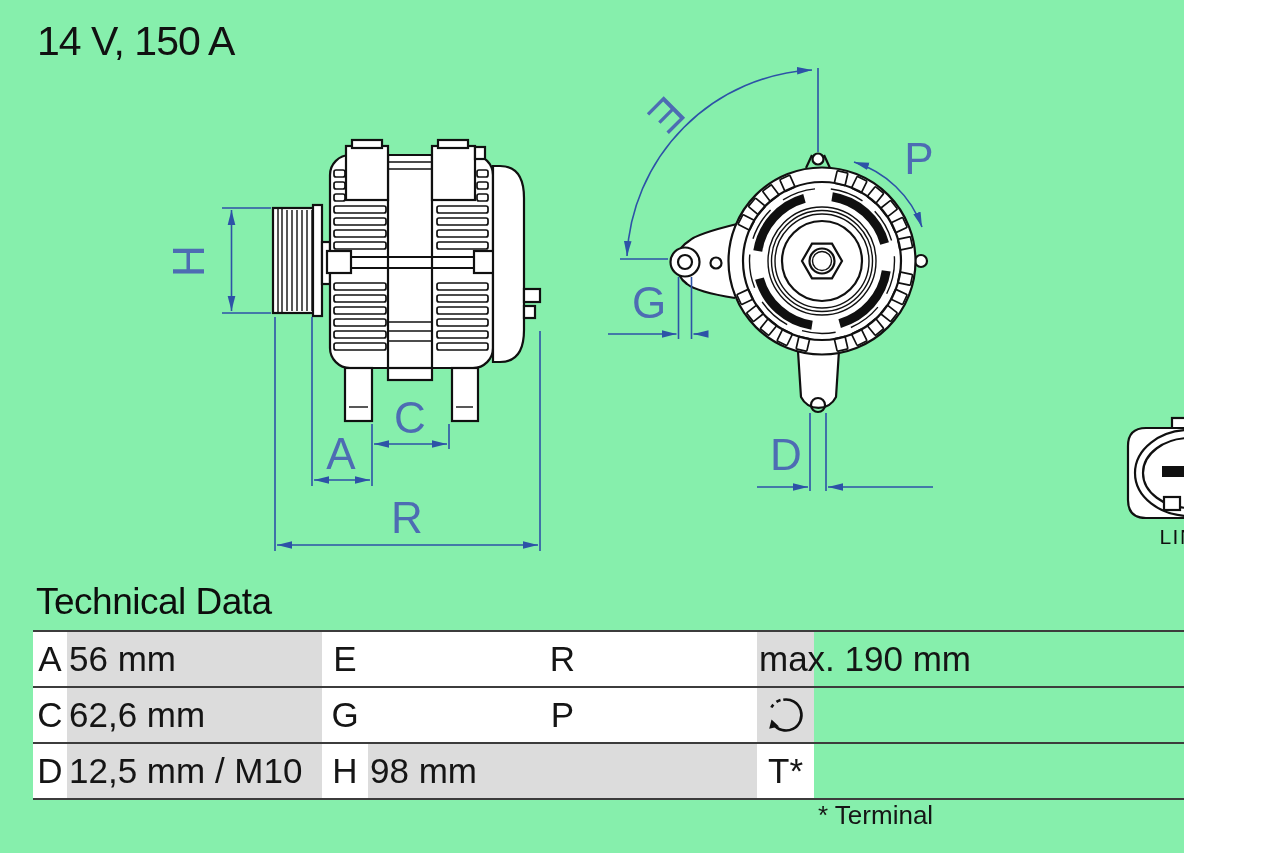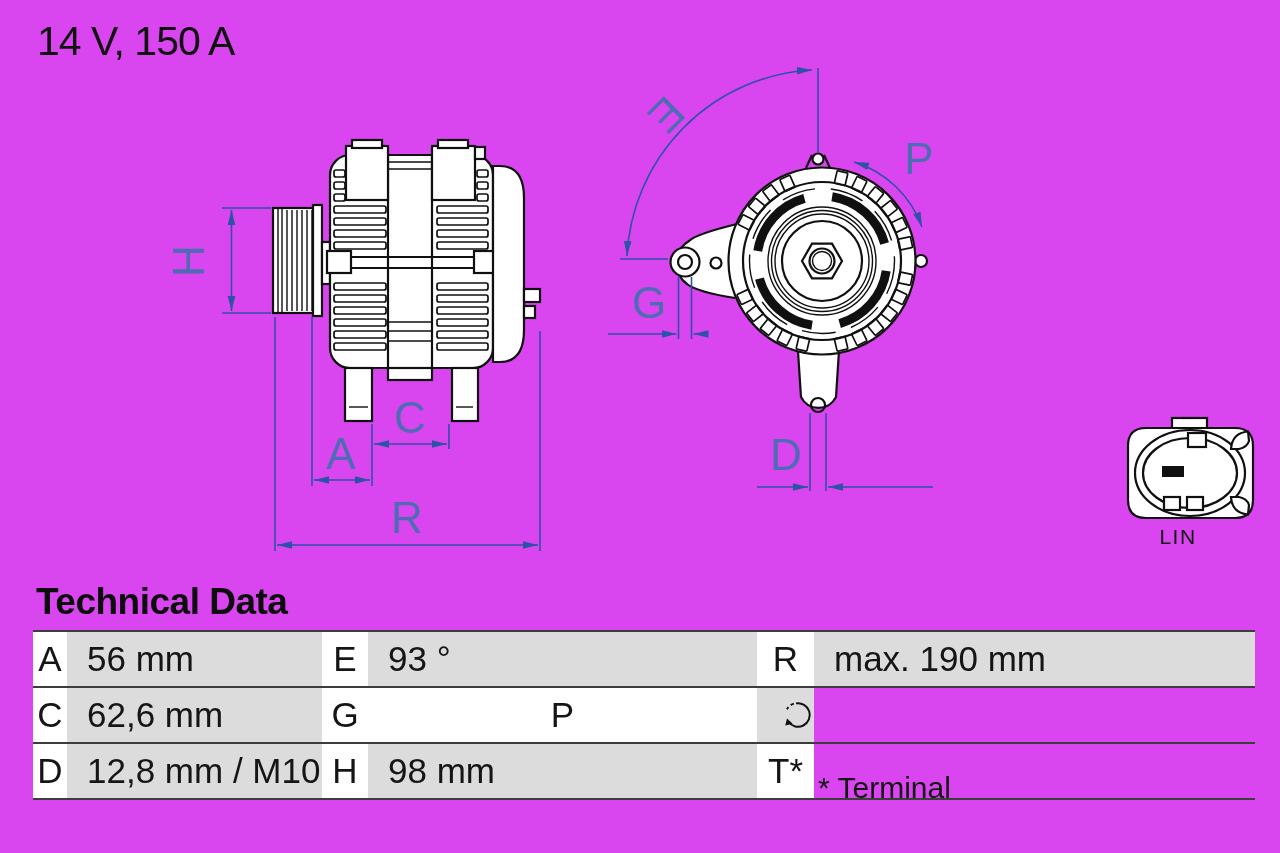--- a/index.html
+++ b/index.html
@@ -1,17 +1,17 @@
 <!DOCTYPE html>
 <html><head>
 <meta charset="utf-8">
 <style>
   html,body { margin:0; padding:0; background:#ffffff; }
   .screen {
-    position:relative; width:1280px; height:853px; background:#d946ef;
+    position:relative; width:1184px; height:853px; background:#86efac;
     font-family:"Liberation Sans", sans-serif; overflow:hidden; color:#111;
   }
   .rating-title {
     position:absolute; left:37px; top:18px;
     font-size:41px; letter-spacing:-1px; color:#111; white-space:nowrap;
   }
   .drawing-svg { position:absolute; left:0; top:0; }
 
   
   .blk  { stroke:#101010; stroke-width:2.2; fill:none; }
@@ -20,36 +20,36 @@
   .thin { stroke:#101010; stroke-width:1.4; fill:none; }
   .dim  { stroke:#2d52a7; stroke-width:1.6; fill:none; }
   .dim-label {
     font-family:"Liberation Sans", sans-serif; font-size:44px;
     fill:#4d6cb3; font-weight:400;
   }
   .lin-label { font-family:"Liberation Sans", sans-serif; font-size:21px; fill:#101010; letter-spacing:1.5px; }
 
   .section-heading {
     position:absolute; left:36px; top:581px;
-    font-size:37px; font-weight:bold; letter-spacing:-0.5px; color:#0d0d0d;
+    font-size:37px; font-weight:normal; letter-spacing:-0.5px; color:#0d0d0d;
   }
   .tech-table {
     position:absolute; left:33px; top:630px; width:1222px;
     border-top:2px solid #3c3c3c;
   }
   .trow {
     display:grid; grid-template-columns:34px 255px 46px 389px 57px 441px;
     height:54px; border-bottom:2px solid #3c3c3c;
   }
   .cell { display:flex; align-items:center; font-size:35px; color:#151515; white-space:nowrap; }
   .key  { justify-content:center; background:#ffffff; }
-  .val  { background:#dcdcdc; padding-left:20px; }
+  .val  { background:#dcdcdc; padding-left:2px; }
   .rot-icon { margin-left:2px; }
   .footnote {
-    position:absolute; left:818px; top:771px; font-size:30px; color:#151515;
+    position:absolute; left:818px; top:800px; font-size:26px; color:#151515;
   }
 </style>
 </head>
 <body>
 
 <div class="screen">
 
   <div class="rating-title">14 V, 150 A</div>
 
   <svg class="drawing-svg" width="1280" height="585" viewBox="0 0 1280 585">
@@ -247,41 +247,40 @@
     </g>
   </svg>
 
   <div class="section-heading">Technical Data</div>
 
   <div class="tech-table">
     <div class="trow">
       <div class="cell key">A</div>
       <div class="cell val">56 mm</div>
       <div class="cell key">E</div>
-      <div class="cell val">93 °</div>
       <div class="cell key">R</div>
       <div class="cell val">max. 190 mm</div>
     </div>
     <div class="trow">
       <div class="cell key">C</div>
       <div class="cell val">62,6 mm</div>
       <div class="cell key">G</div>
       <div class="cell key">P</div>
       <div class="cell val">
         <span></span>
         <svg class="rot-icon" width="46" height="42" viewBox="0 0 46 42">
           <path d="M 22.3,5.7 A 15.5,15.5 0 1 1 12.3,29.9" fill="none" stroke="#111" stroke-width="2.6"></path>
           <path d="M 19.5,6 A 15.5,15.5 0 0 0 10.4,13.5" fill="none" stroke="#111" stroke-width="2.6" stroke-dasharray="4.5 4"></path>
           <polygon points="8.2,34.8 10.5,25.5 18,32.5" fill="#111"></polygon>
         </svg>
       </div>
     </div>
     <div class="trow">
       <div class="cell key">D</div>
-      <div class="cell val">12,8 mm / M10</div>
+      <div class="cell val">12,5 mm / M10</div>
       <div class="cell key">H</div>
       <div class="cell val">98 mm</div>
       <div class="cell key">T*</div>
     </div>
   </div>
 
   <div class="footnote">* Terminal</div>
 
 </div>
 

